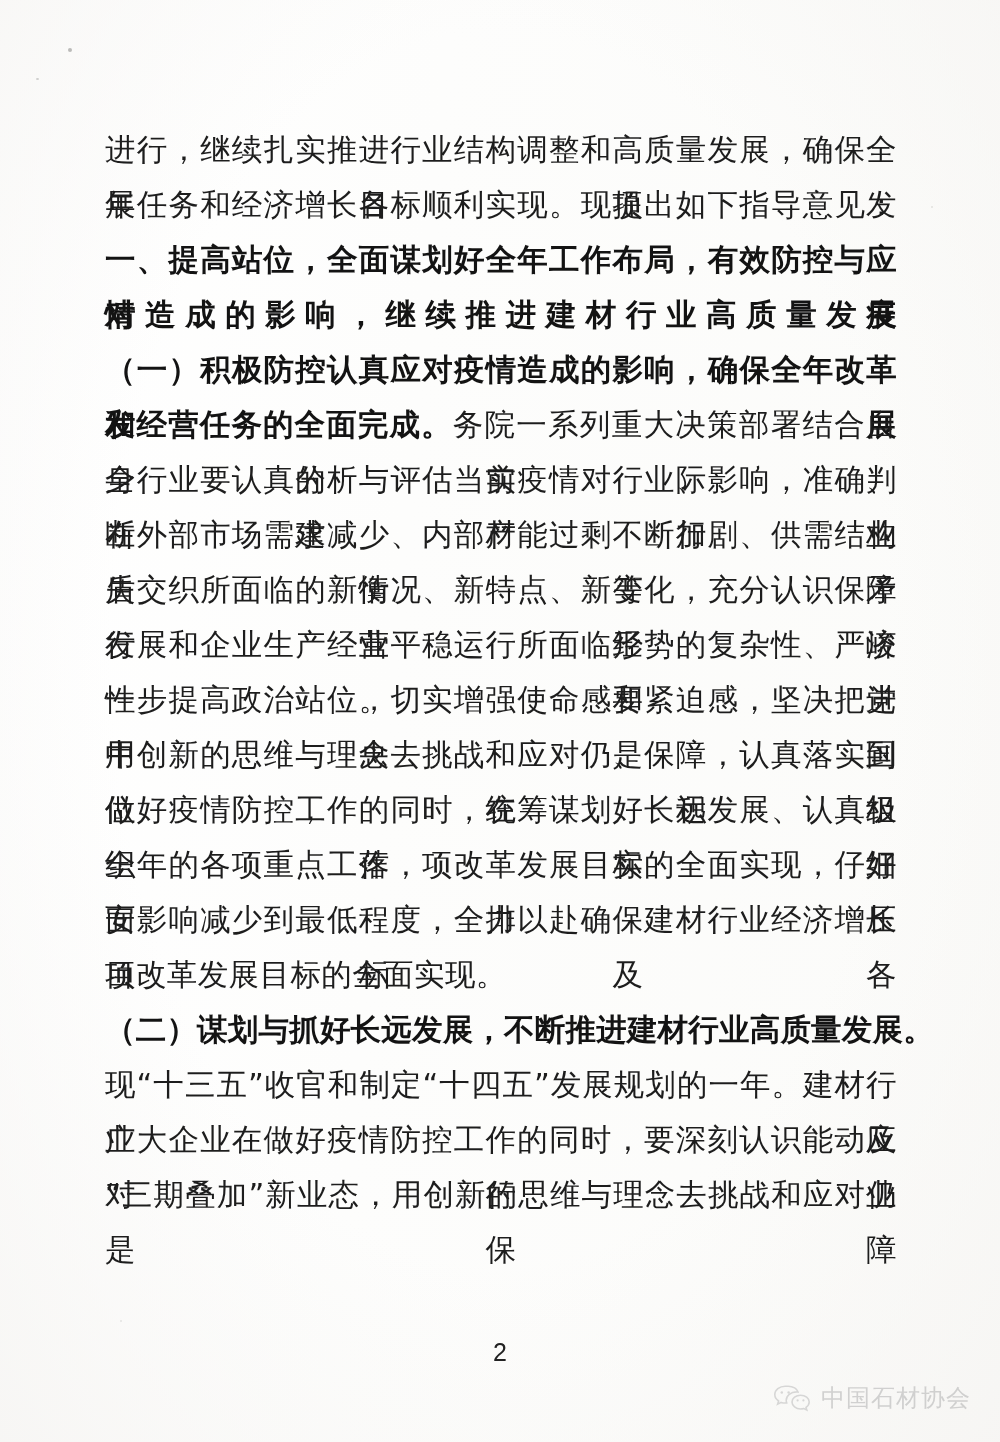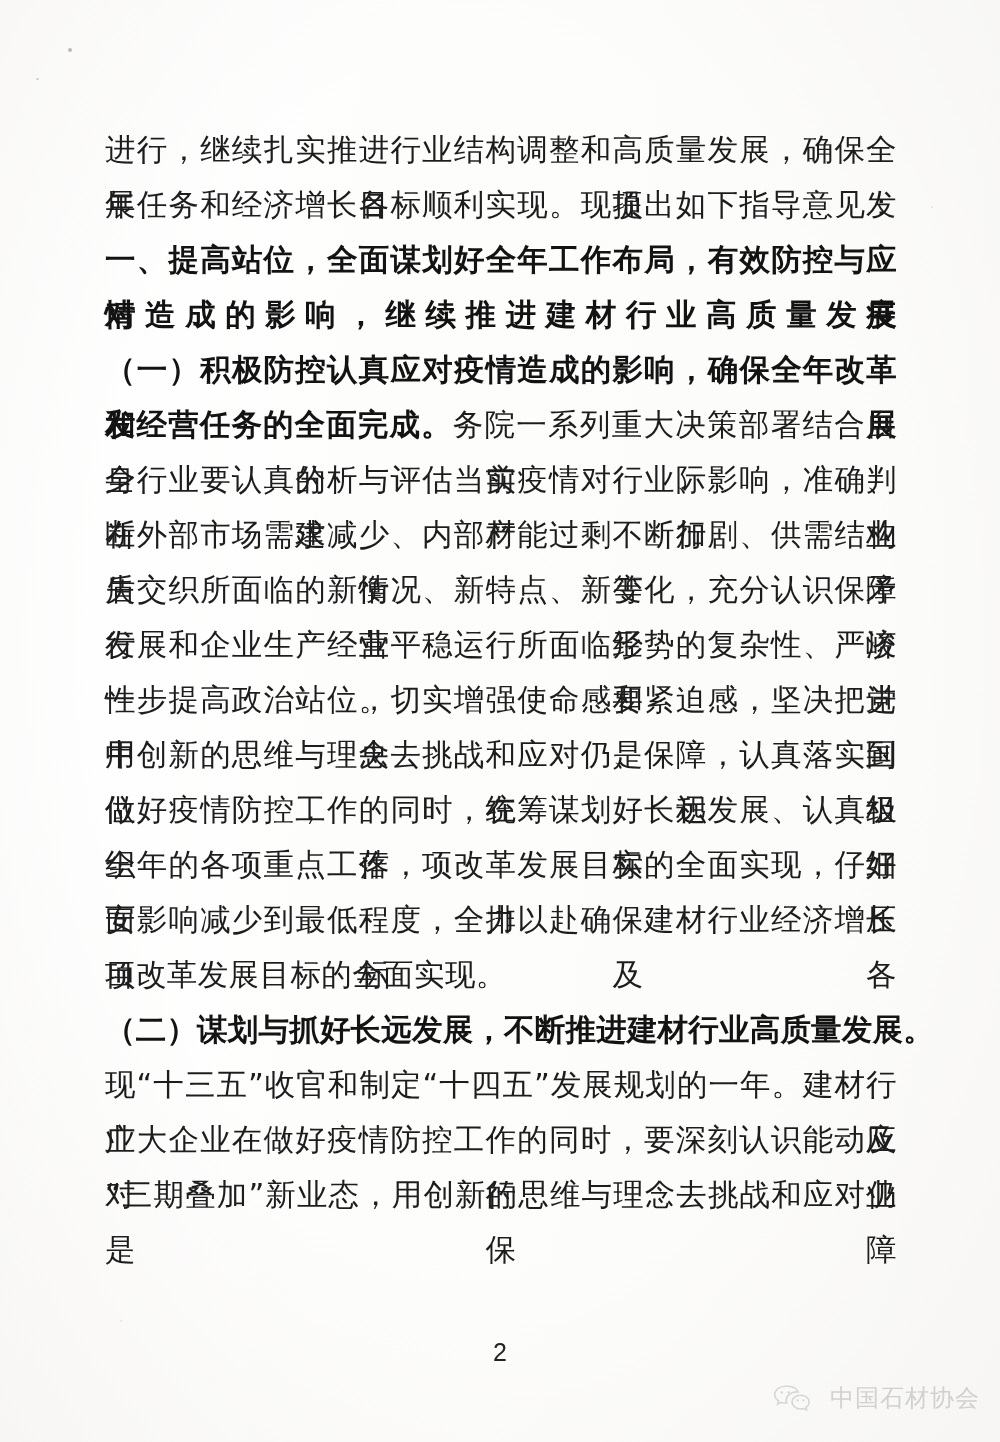--- a/index.html
+++ b/index.html
@@ -77,21 +77,21 @@
     color: #222;
     font-family: "Liberation Sans", sans-serif;
   }
 
   .watermark {
     position: absolute;
     left: 772px;
     top: 1382px;
     display: flex;
     align-items: center;
-    gap: 18px;
+    gap: 9px;
     opacity: .62;
   }
   .watermark .wm-text {
     font-size: 24px;
     color: #b9b9b9;
     letter-spacing: 1px;
     font-family: "DejaVu Sans", sans-serif;
     white-space: nowrap;
   }
   .wechat-icon { width: 40px; height: 30px; display: block; }

